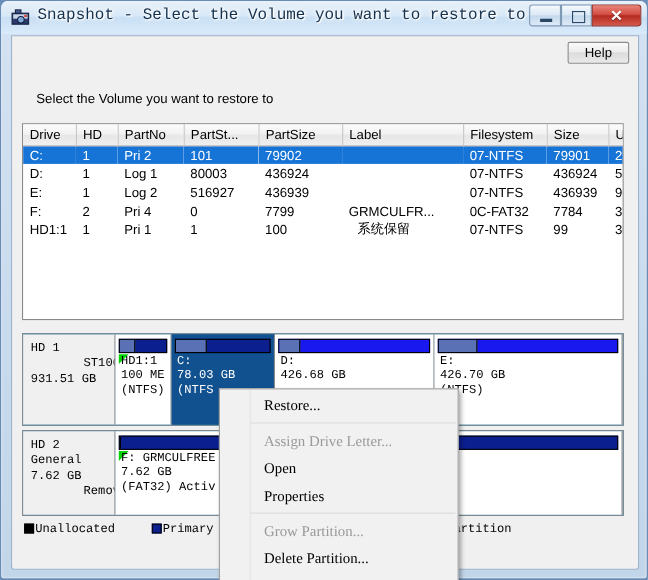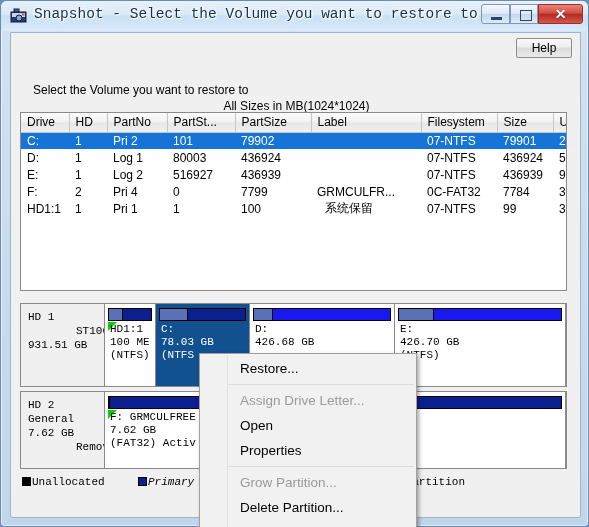--- a/index.html
+++ b/index.html
@@ -206,21 +206,21 @@
   }
   #ctxmenu .gutter{
     position:absolute;left:1px;top:1px;bottom:1px;width:26px;
     background:#f1f1f1;border-right:1px solid #e2e2e2;
   }
   #ctxmenu .mi{
     position:relative;
     height:25px;line-height:25px;
     padding-left:40px;
     font-size:13.5px;color:#000;
-    font-family:Liberation Sans, sans-serif;
+    font-family:Liberation Serif, serif;
     white-space:nowrap;
   }
   #ctxmenu .mi.disabled{color:#9a9a9a;}
   #ctxmenu .sep{
     height:1px;margin:3px 2px 3px 28px;background:#dcdcdc;
   }
 </style>
 </head>
 <body>
 
@@ -247,21 +247,20 @@
     <div class="winbtn" id="btn-close">
       <span>✕</span>
     </div>
   </div>
 
   <div id="client">
 
     <div id="help-btn">Help</div>
 
     <div id="subtitle">Select the Volume you want to restore to</div>
-    <div id="sizes-note">All Sizes in MB(1024*1024)</div>
 
     <div id="table-wrap">
       <table class="vol">
         <thead>
           <tr>
             <th class="c-drive">Drive</th>
             <th class="c-hd">HD</th>
             <th class="c-partno">PartNo</th>
             <th class="c-partst">PartSt...</th>
             <th class="c-partsize">PartSize</th>
@@ -411,21 +410,21 @@
             <div class="bar">
               <div class="used" style="width: 0%;"></div>
             </div>
             <div class="ptext"></div>
           </div>
         </div>
     </div>
 
     <div id="legend">
         <span class="item" style="left: 2px;"><span class="sq sq-unalloc"></span><span>Unallocated</span></span>
-        <span class="item" style="left: 118px; font-style: italic;"><span class="sq sq-primary"></span><span>Primary</span></span>
+        <span class="item" style="left: 118px;"><span class="sq sq-primary"></span><span>Primary</span></span>
         <span class="item" style="left: 346px;"><span>namic partition</span></span>
         <span class="item" style="left: 516px; margin-top: 44px;"><span class="sq sq-boot"></span><span>Boot p</span></span>
       </div>
 
     <div id="ctxmenu">
       <div class="gutter"></div>
       <div id="ctx-items">
           <div class="mi">Restore...</div>
           <div class="sep"></div>
           <div class="mi disabled">Assign Drive Letter...</div>

